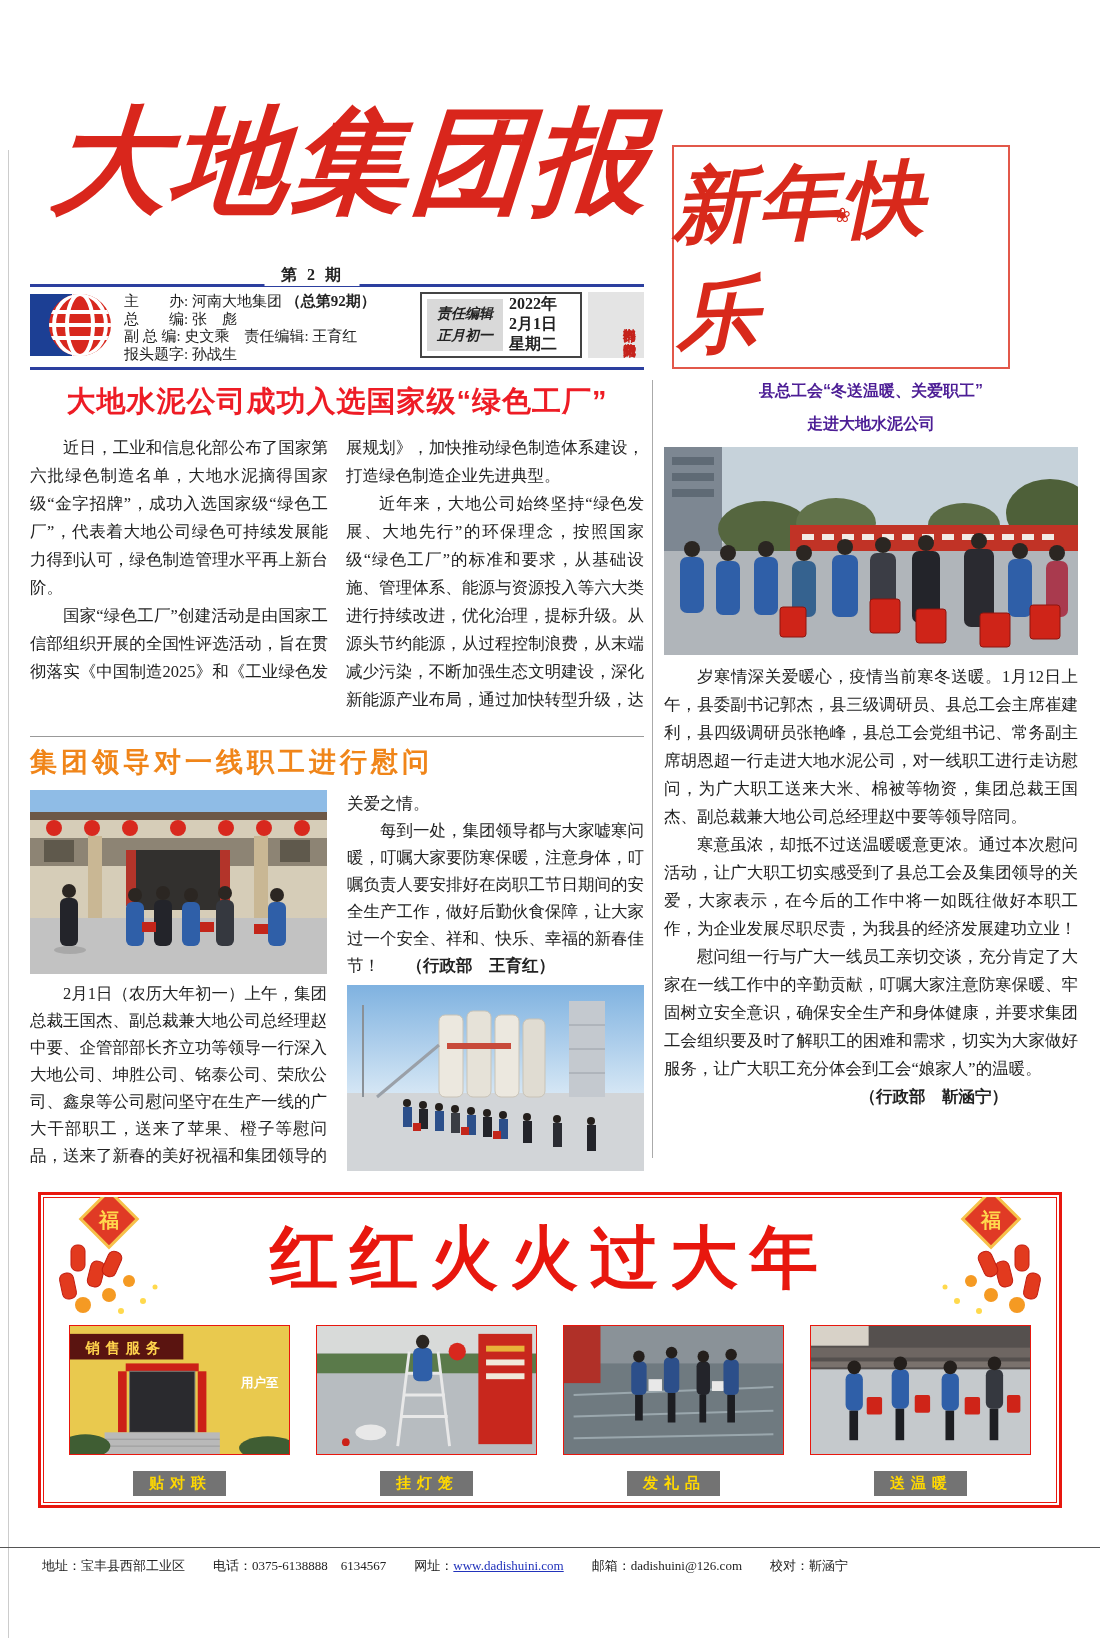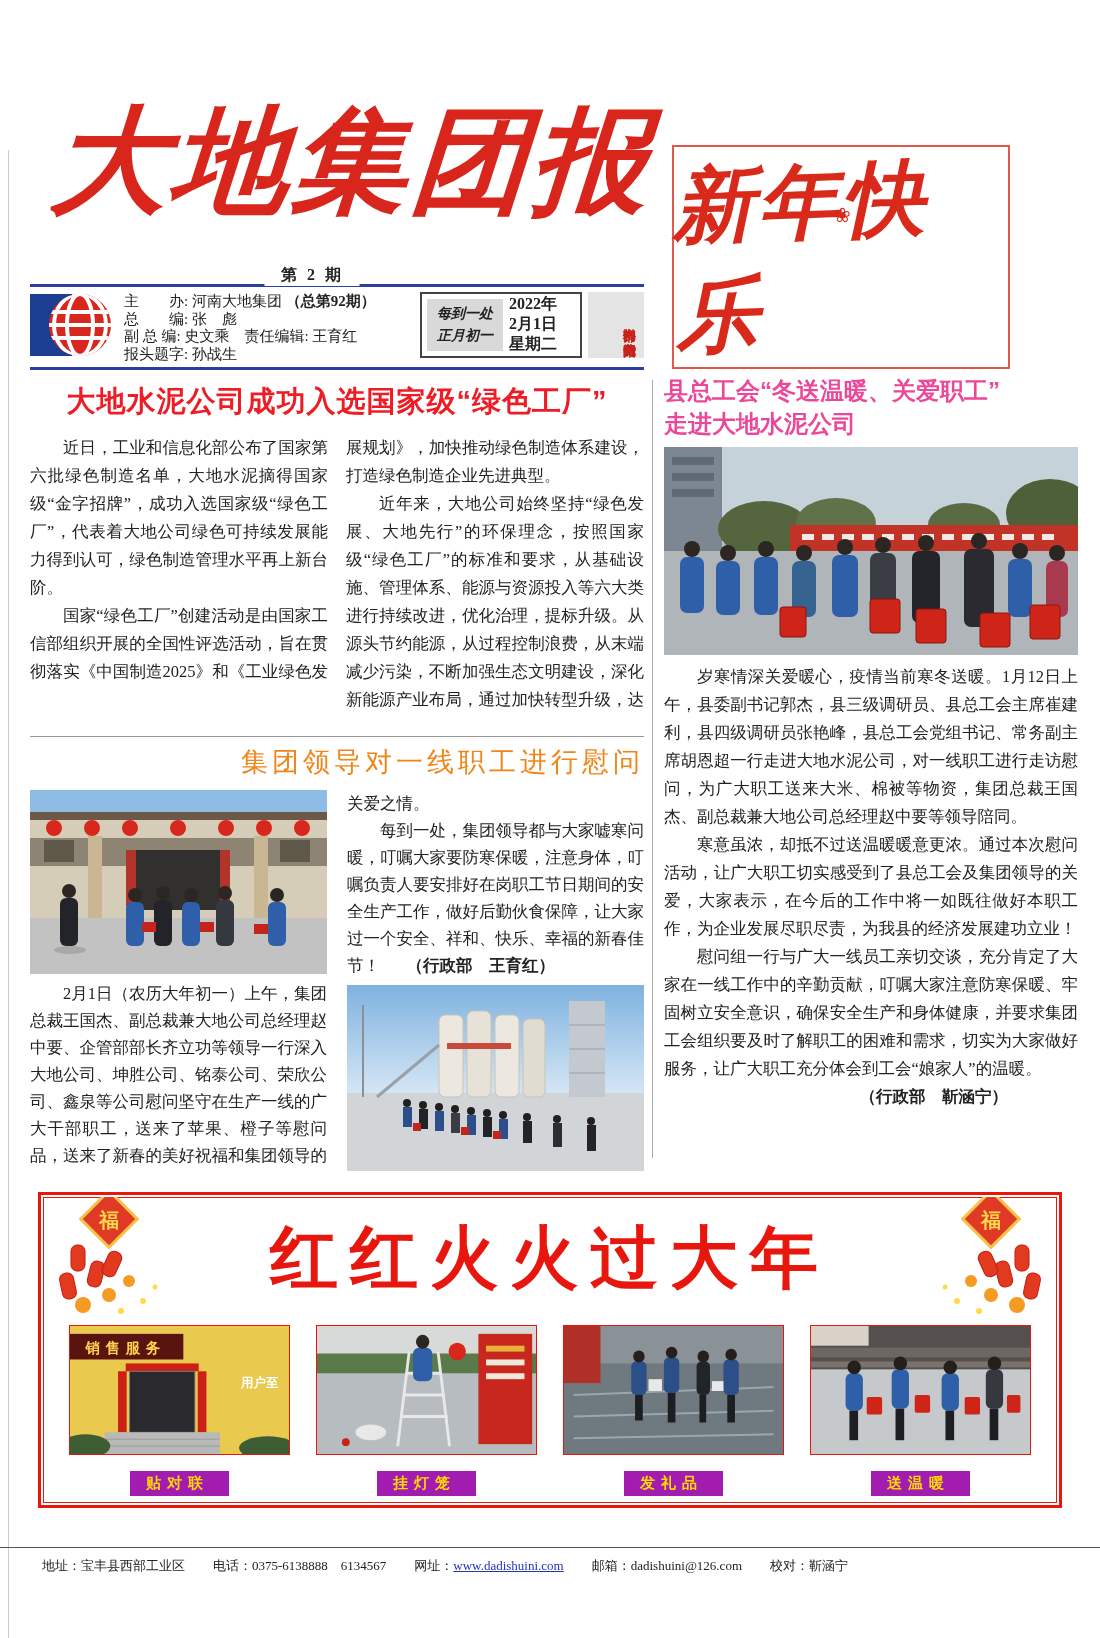--- a/index.html
+++ b/index.html
@@ -63,35 +63,35 @@
     margin-top:12px; height:303px; columns:2; column-gap:18px;
     font-size:16.5px; line-height:28px; text-align:justify; overflow:hidden;
   }
   p.indent { text-indent:2em; }
   .byline-inline { margin-left:1.6em; font-weight:bold; white-space:nowrap; }
   .hrule-gray { position:absolute; left:30px; top:736px; width:614px; height:1px; background:#999; }
 
   
   .article3 { position:absolute; left:30px; top:744px; width:614px; }
   .a3-headline {
-    text-align:right; font-family:"Liberation Sans", sans-serif; font-weight:normal;
+    text-align:left; font-family:"Liberation Sans", sans-serif; font-weight:bold;
     font-size:27px; color:#f08519; letter-spacing:4px;
   }
   .a3-cols { display:flex; gap:20px; margin-top:10px; }
   .a3-col { width:297px; font-size:16.5px; line-height:27px; text-align:justify; }
   .a3-col svg { display:block; }
   .a3-left .text { margin-top:6px; }
   .a3-right svg { margin-top:6px; }
 
   
   .vdivider { position:absolute; left:652px; top:380px; width:1px; height:778px; background:#aaa; }
   .article2 { position:absolute; left:664px; top:374px; width:414px; }
   .a2-headline {
-    font-family:"Liberation Sans", sans-serif; font-weight:bold;
-    font-size:24px; line-height:33px; color:#ec4899;
+    text-align:center; font-family:"Liberation Sans", sans-serif; font-weight:bold;
+    font-size:16px; line-height:33px; color:#4c1d95;
   }
   .a2-photo { display:block; margin-top:7px; }
   .a2-body { margin-top:8px; font-size:16.5px; line-height:28px; text-align:justify; }
   .byline-line { text-align:right; padding-right:70px; font-weight:bold; }
 
   
   .festival {
     position:absolute; left:38px; top:1192px; width:1024px; height:316px;
     border:3px solid #e8170e; box-shadow: inset 0 0 0 2px #fff, inset 0 0 0 3px #e8170e;
     background:#fff;
@@ -102,23 +102,23 @@
     font-size:68px; line-height:126px; color:#e8170e; letter-spacing:12px;
   }
   .fc { position:absolute; top:2px; width:130px; height:122px; }
   .fc.left { left:10px; } .fc.right { right:10px; }
   .photo-row { display:flex; gap:26px; padding:0 28px; margin-top:4px; }
   .fphoto { flex:1; }
   .fphoto svg { display:block; width:100%; height:130px; border:1px solid #e8170e; }
   .caption-row { display:flex; gap:26px; padding:0 28px; margin-top:16px; }
   .caption { flex:1; text-align:center; }
   .caption span {
-    display:inline-block; background:#a21caf; color:#ffd800; font-weight:bold;
+    display:inline-block; background:#737373; color:#ffd800; font-weight:bold;
     font-family:Liberation Serif, serif; font-size:15px; letter-spacing:6px;
-    padding:3px 20px 3px 16px;
+    padding:3px 14px 3px 16px;
   }
 
   
   .footer-rule { position:absolute; left:0; top:1547px; width:1100px; height:1px; background:#555; }
   .footer { position:absolute; left:42px; top:1557px; width:1020px; font-size:13px; display:flex; gap:28px; white-space:nowrap; }
   .footer a { color:#2233bb; text-decoration:underline; }
 </style>
 </head>
 <body>
 
@@ -156,21 +156,21 @@
         <div class="ed-line">
           <span>主　　办: 河南大地集团</span>
           <span class="paren">（总第92期）</span>
         </div>
         <div class="ed-line">总　　编: 张　彪</div>
         <div class="ed-line">副 总 编: 史文乘　责任编辑: 王育红</div>
         <div class="ed-line">报头题字: 孙战生</div>
       </div>
       <div class="date-box">
         <div class="lunar">
-          <span>每到一处</span>
+          <span>责任编辑</span>
           <span>正月初一</span>
         </div>
         <div class="gregorian">
           <span>2022年</span>
           <span>2月1日</span>
           <span>星期二</span>
         </div>
       </div>
       <div class="free-box">
         <span>内部资料</span>

